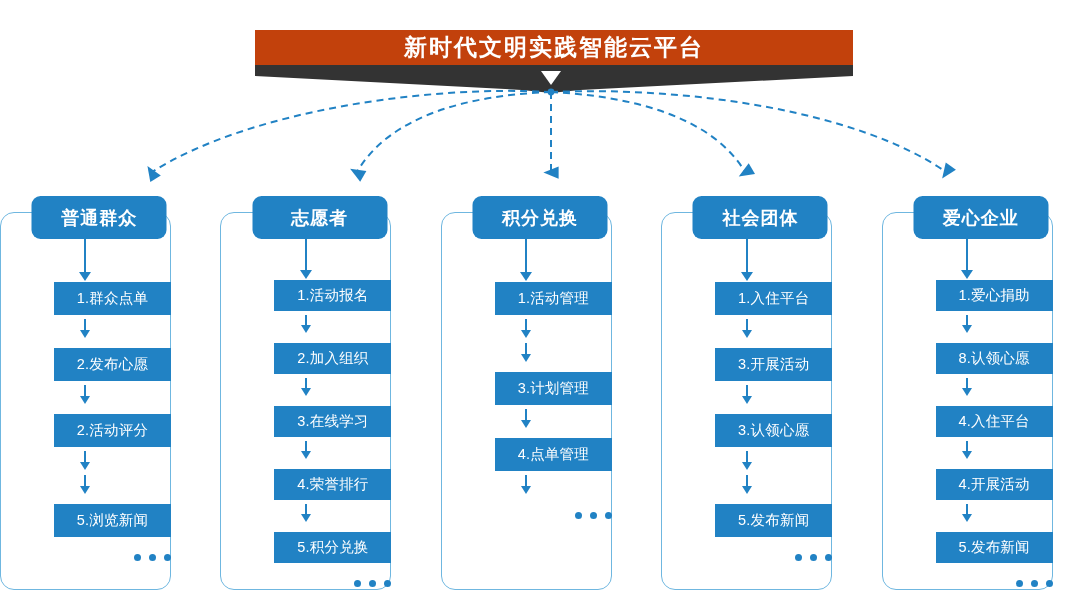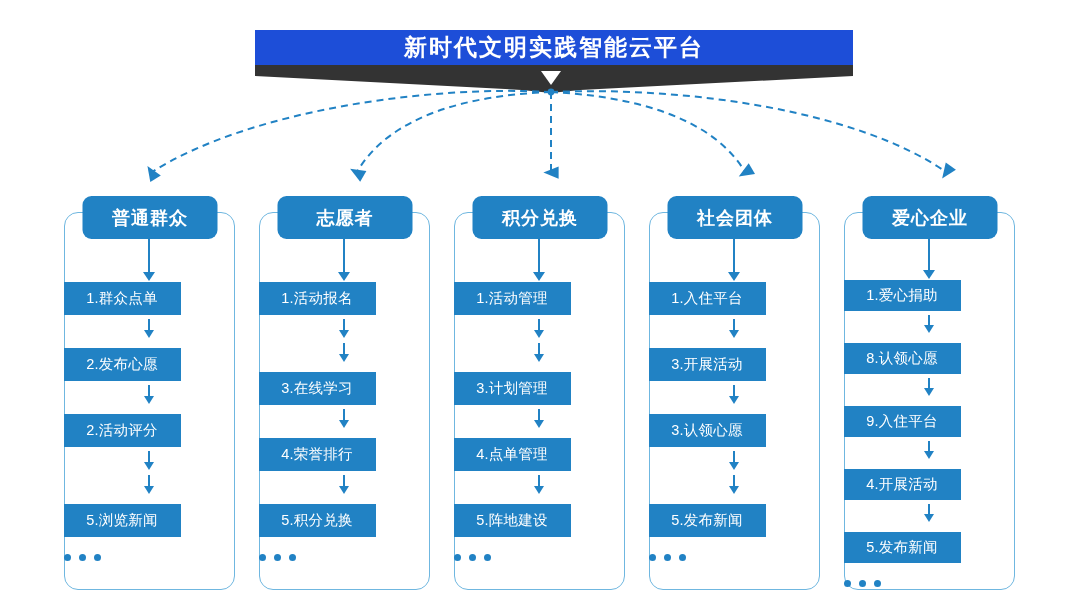--- a/index.html
+++ b/index.html
@@ -27,21 +27,21 @@
     width: 1080px;
     height: 33px;
     pointer-events: none;
   }
   #banner {
     position: absolute;
     left: 255px;
     top: 30px;
     width: 598px;
     height: 35px;
-    background: #1d4ed8;
+    background: #c2410c;
     display: flex;
     align-items: center;
     justify-content: center;
     z-index: 3;
     font-family: Liberation Serif, serif;
   }
   #banner-title {
     color: #ffffff;
     font-size: 23px;
     font-weight: bold;
@@ -70,20 +70,21 @@
     height: 400px;
     display: flex;
     justify-content: center;
     gap: 22px;
     z-index: 4;
   }
   .column {
     position: relative;
     width: 173px;
     height: 396px;
+    padding-left: 38px;
   }
   .column-frame {
     position: absolute;
     left: 0;
     top: 16px;
     width: 171px;
     height: 378px;
     border: 1.4px solid #6FB7E0;
     border-radius: 14px;
     box-sizing: border-box;
@@ -112,21 +113,21 @@
     line-height: 1;
   }
   .column-body {
     position: absolute;
     left: 0;
     top: 43px;
     width: 171px;
     height: 348px;
     display: flex;
     flex-direction: column;
-    align-items: flex-start;
+    align-items: flex-end;
     z-index: 1;
   }
   .stem-arrow {
     width: 2px;
     height: 34px;
     background: #2182C4;
     position: relative;
     margin: 0 auto;
   }
   .stem-arrow::after {
@@ -262,20 +263,23 @@
       <div class="column-frame"></div>
       <div class="column-header">
         <span class="column-header-label">志愿者</span>
       </div>
       <div class="column-body">
         <div class="stem-arrow"></div>
         <div class="step-box">
             <span class="step-label">1.活动报名</span>
           </div>
         <div class="step-gap"></div>
+        <div class="step-box">
+            <span class="step-label">2.加入组织</span>
+          </div>
         <div class="step-gap"></div>
         <div class="step-box">
             <span class="step-label">3.在线学习</span>
           </div>
         <div class="step-gap"></div>
         <div class="step-box">
             <span class="step-label">4.荣誉排行</span>
           </div>
         <div class="step-gap"></div>
         <div class="step-box">
@@ -302,23 +306,20 @@
         <div class="step-gap"></div>
         <div class="step-gap"></div>
         <div class="step-box">
             <span class="step-label">3.计划管理</span>
           </div>
         <div class="step-gap"></div>
         <div class="step-box">
             <span class="step-label">4.点单管理</span>
           </div>
         <div class="step-gap"></div>
-        <div class="step-box">
-            <span class="step-label">5.阵地建设</span>
-          </div>
         <div class="ellipsis">
             <span></span>
             <span></span>
             <span></span>
           </div>
       </div>
     </div>
 
     <div class="column">
       <div class="column-frame"></div>
@@ -360,21 +361,21 @@
         <div class="stem-arrow"></div>
         <div class="step-box">
             <span class="step-label">1.爱心捐助</span>
           </div>
         <div class="step-gap"></div>
         <div class="step-box">
             <span class="step-label">8.认领心愿</span>
           </div>
         <div class="step-gap"></div>
         <div class="step-box">
-            <span class="step-label">9.入住平台</span>
+            <span class="step-label">4.入住平台</span>
           </div>
         <div class="step-gap"></div>
         <div class="step-box">
             <span class="step-label">4.开展活动</span>
           </div>
         <div class="step-gap"></div>
         <div class="step-box">
             <span class="step-label">5.发布新闻</span>
           </div>
         <div class="ellipsis">

